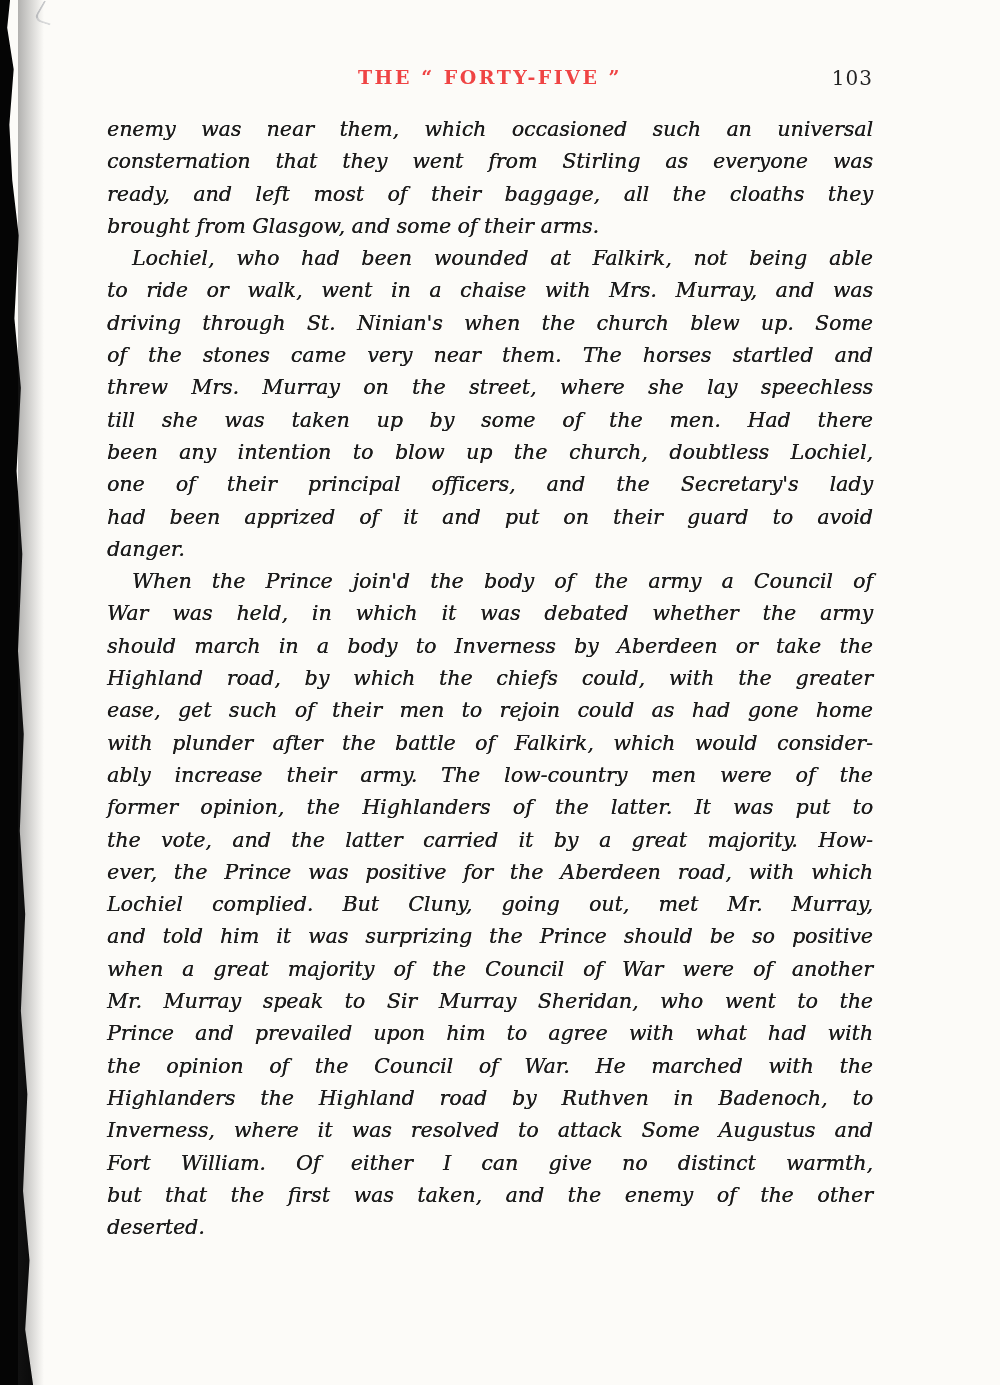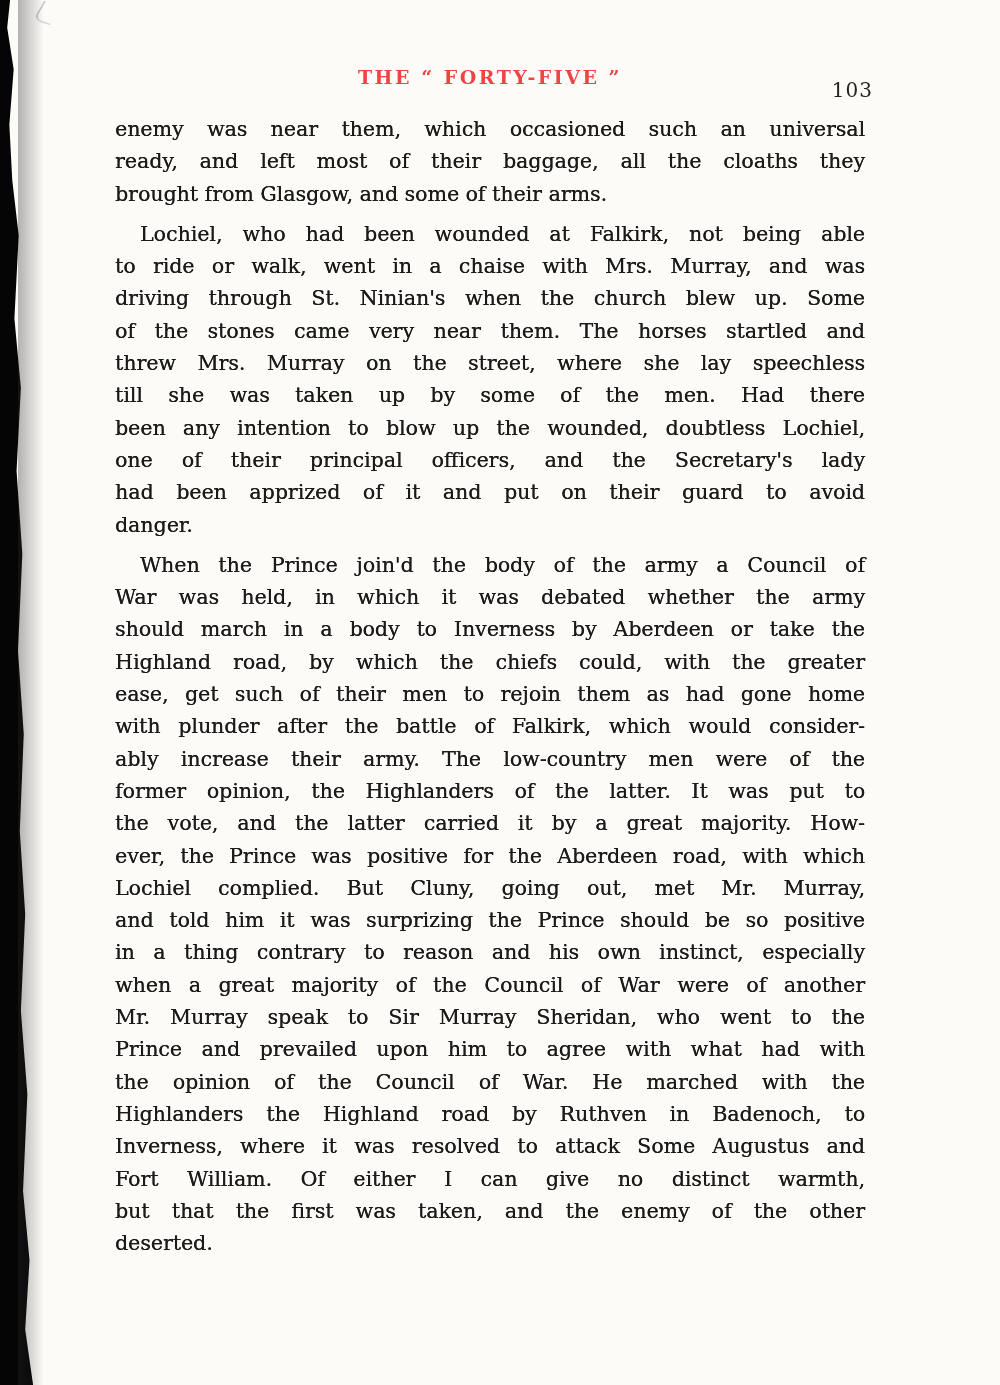--- a/index.html
+++ b/index.html
@@ -68,32 +68,32 @@
   .running-title {
     font-size: 19px;
     font-weight: bold;
     letter-spacing: 2.5px;
     color: #ef4444;
     white-space: nowrap;
   }
   .page-number {
     position: absolute;
     right: 0;
-    top: 12px;
+    top: 0;
     font-size: 20px;
     letter-spacing: 1px;
     color: #242424;
   }
   .body-text {
     margin-top: 21px;
     font-size: 20.5px;
     line-height: 32.3px;
     text-shadow: 0.25px 0 0 currentColor; 
   }
-  .paragraph { margin: 8px; }
+  .paragraph { margin: 0; font-style: italic; }
   .line {
     text-align: justify;
     text-align-last: justify;
     white-space: normal;
   }
   .line.last {
     text-align-last: left;
   }
   .line.indent {
     text-indent: 25px;
@@ -109,49 +109,49 @@
 
   <div class="page-content">
     <div class="page-header">
       <span class="running-title">THE “ FORTY-FIVE ”</span>
       <span class="page-number">103</span>
     </div>
 
     <div class="body-text" id="body-text">
         <div class="paragraph">
           <div class="line">enemy was near them, which occasioned such an universal</div>
+          <div class="line">consternation that they went from Stirling as everyone was</div>
           <div class="line">ready, and left most of their baggage, all the cloaths they</div>
           <div class="line last">brought from Glasgow, and some of their arms.</div>
         </div>
         <div class="paragraph">
           <div class="line indent">Lochiel, who had been wounded at Falkirk, not being able</div>
           <div class="line">to ride or walk, went in a chaise with Mrs. Murray, and was</div>
           <div class="line">driving through St. Ninian's when the church blew up.  Some</div>
           <div class="line">of the stones came very near them.  The horses startled and</div>
           <div class="line">threw Mrs. Murray on the street, where she lay speechless</div>
           <div class="line">till she was taken up by some of the men.  Had there</div>
-          <div class="line">been any intention to blow up the wounded, doubtless Lochiel,</div>
+          <div class="line">been any intention to blow up the church, doubtless Lochiel,</div>
           <div class="line">one of their principal officers, and the Secretary's lady</div>
           <div class="line">had been apprized of it and put on their guard to avoid</div>
           <div class="line last">danger.</div>
         </div>
         <div class="paragraph">
           <div class="line indent">When the Prince join'd the body of the army a Council of</div>
           <div class="line">War was held, in which it was debated whether the army</div>
           <div class="line">should march in a body to Inverness by Aberdeen or take the</div>
           <div class="line">Highland road, by which the chiefs could, with the greater</div>
-          <div class="line">ease, get such of their men to rejoin them as had gone home</div>
+          <div class="line">ease, get such of their men to rejoin could as had gone home</div>
           <div class="line">with plunder after the battle of Falkirk, which would consider-</div>
           <div class="line">ably increase their army.  The low-country men were of the</div>
           <div class="line">former opinion, the Highlanders of the latter.  It was put to</div>
           <div class="line">the vote, and the latter carried it by a great majority.  How-</div>
           <div class="line">ever, the Prince was positive for the Aberdeen road, with which</div>
           <div class="line">Lochiel complied.  But Cluny, going out, met Mr. Murray,</div>
           <div class="line">and told him it was surprizing the Prince should be so positive</div>
-          <div class="line">in a thing contrary to reason and his own instinct, especially</div>
           <div class="line">when a great majority of the Council of War were of another</div>
           <div class="line">Mr. Murray speak to Sir Murray Sheridan, who went to the</div>
           <div class="line">Prince and prevailed upon him to agree with what had with</div>
           <div class="line">the opinion of the Council of War.  He marched with the</div>
           <div class="line">Highlanders the Highland road by Ruthven in Badenoch, to</div>
           <div class="line">Inverness, where it was resolved to attack Some Augustus and</div>
           <div class="line">Fort William.  Of either I can give no distinct warmth,</div>
           <div class="line">but that the first was taken, and the enemy of the other</div>
           <div class="line last">deserted.</div>
         </div>

